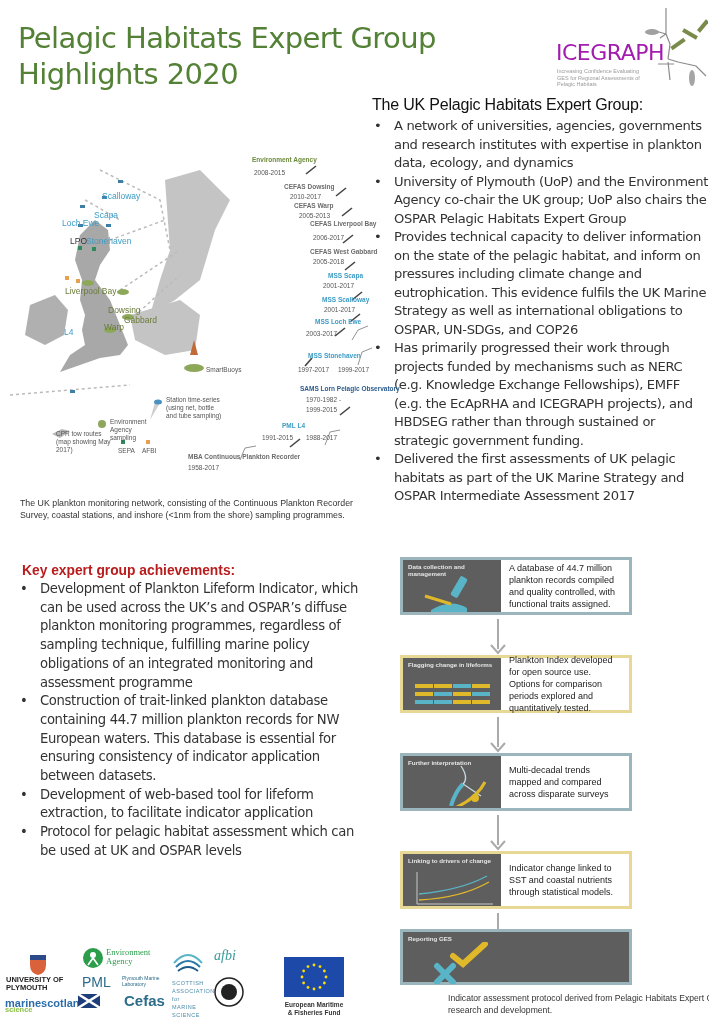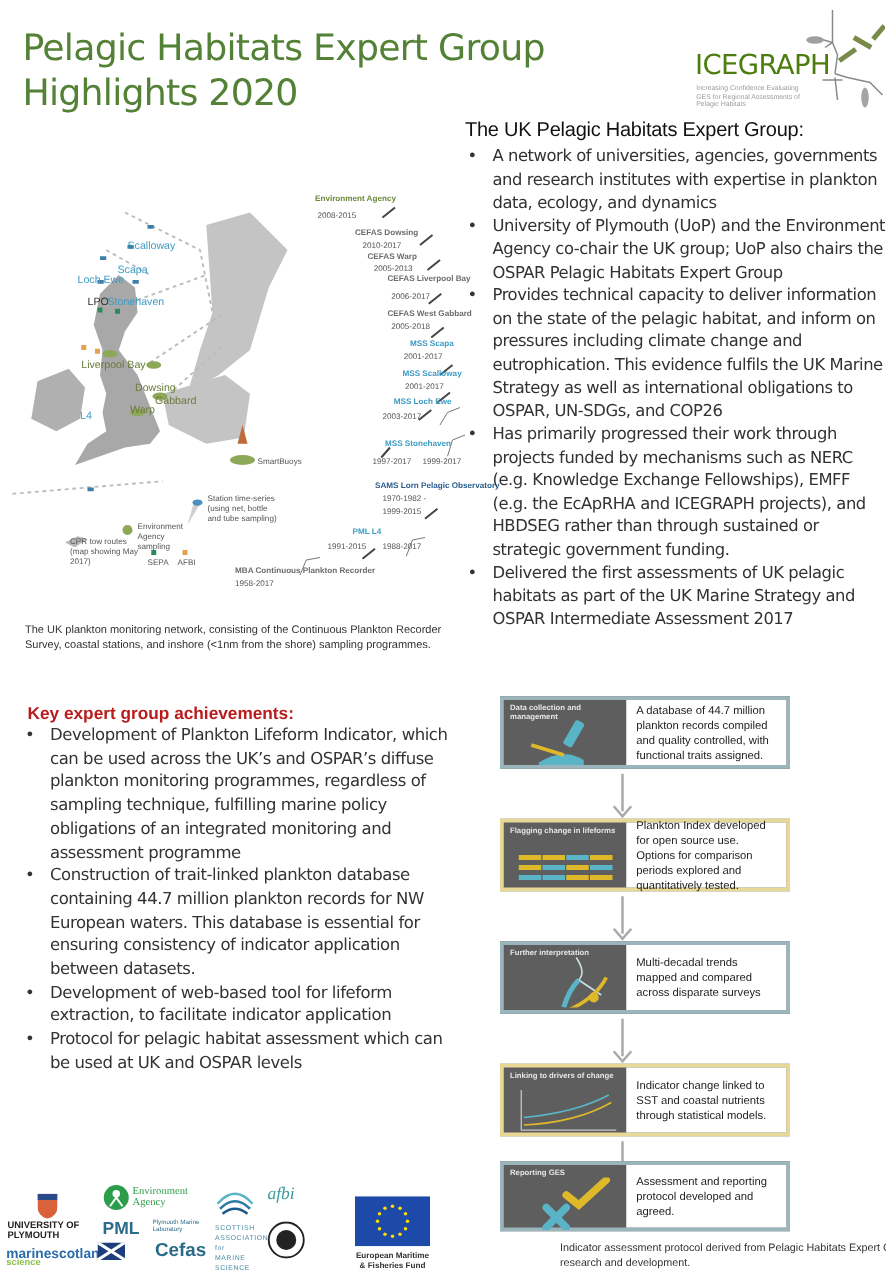--- a/index.html
+++ b/index.html
@@ -5,21 +5,21 @@
   * { box-sizing: border-box; margin: 0; padding: 0; }
   html, body { width: 709px; height: 1024px; background: #ffffff; overflow: hidden; }
   body { position: relative; font-family: "Liberation Sans", "DejaVu Sans", sans-serif; color: #222; }
   .abs { position: absolute; }
 
   
   #title { left: 18px; top: 20px; width: 530px; font-size: 29px; line-height: 36px; color: #538135; font-family: "DejaVu Sans", sans-serif; letter-spacing: -0.6px; }
 
   
   #icegraph { left: 548px; top: 4px; width: 160px; height: 92px; }
-  #icegraph .word { position: absolute; left: 8px; top: 36px; font-size: 22px; color: #4d7c0f; letter-spacing: -0.5px; font-family: "DejaVu Sans", sans-serif; }
+  #icegraph .word { position: absolute; left: 8px; top: 36px; font-size: 22px; color: #a21caf; letter-spacing: -0.5px; font-family: "DejaVu Sans", sans-serif; }
   #icegraph .sub { position: absolute; left: 9px; top: 64px; font-size: 5.5px; line-height: 6.5px; color: #9a9a9a; width: 90px; }
   #icegraph svg { position: absolute; left: 0; top: 0; }
 
   
   #uk-heading { left: 372px; top: 96px; font-size: 16px; font-weight: normal; color: #111; font-family: "Liberation Sans", sans-serif; letter-spacing: -0.2px; }
   .bullets { list-style: none; }
   .bullets li { position: relative; padding-left: 22px; font-size: 13.4px; line-height: 18.5px; color: #333; font-family: "DejaVu Sans", sans-serif; letter-spacing: -0.35px; }
   .bullets li::before { content: "•"; position: absolute; left: 2px; top: 0; color: #333; }
   #uk-bullets { left: 372px; top: 117px; width: 337px; }
   #uk-bullets li { font-size: 13.1px; }
@@ -301,21 +301,20 @@
       <line x1="8" y1="2" x2="8" y2="32" stroke="#aaa" stroke-width="2"></line>
       <path d="M1 28 L8 36 L15 28" fill="none" stroke="#aaa" stroke-width="2"></path>
     </svg>
 
   <div class="step" style="top:372px;height:56px">
     <div class="label">Reporting GES</div>
     <svg class="icon" width="80" height="42" style="top:10px">
       <path d="M42 14 L52 22 L74 2" stroke="#e0b92a" stroke-width="6" fill="none" stroke-linecap="round"></path>
       <path d="M26 24 L42 40 M42 24 L26 40" stroke="#5ab4c8" stroke-width="6" stroke-linecap="round"></path>
     </svg>
-    <div class="desc">Assessment and reporting protocol developed and agreed.</div>
   </div>
 </div>
 <div id="flow-caption" class="abs">Indicator assessment protocol derived from Pelagic Habitats Expert Group research and development.</div>
 
 <div id="logos" class="abs">
 
   <svg class="abs" style="left:30px;top:10px" width="16" height="20">
     <path d="M0 0 L16 0 L16 10 Q16 18 8 20 Q0 18 0 10 Z" fill="#d9623a"></path>
     <rect x="0" y="0" width="16" height="5" fill="#2a4a8a"></rect>
   </svg>
@@ -323,21 +322,21 @@
   <span class="logo-text" style="left:5px;top:52px;font-size:11px;font-weight:bold;color:#2b6cab">marinescotland</span>
   <span class="logo-text" style="left:5px;top:60px;font-size:7.5px;font-weight:bold;color:#8cc04a">science</span>
 
   <svg class="abs" style="left:82px;top:2px" width="22" height="22">
     <circle cx="11" cy="11" r="10" fill="#2c9e4b"></circle>
     <circle cx="11" cy="8" r="3" fill="#fff"></circle>
     <path d="M6 18 L11 11 L16 18" stroke="#fff" stroke-width="1.6" fill="none"></path>
   </svg>
   <span class="logo-text" style="left:106px;top:3px;font-size:8.5px;line-height:9px;color:#2c9e4b;font-family:'Liberation Serif',serif;white-space:normal;width:60px">Environment Agency</span>
 
-  <span class="logo-text" style="left:82px;top:29px;font-size:14px;font-weight:bold;color:#2b6c8a">PML</span>
+  <span class="logo-text" style="left:82px;top:29px;font-size:14px;font-weight:normal;color:#2b6c8a">PML</span>
   <span class="logo-text" style="left:122px;top:30px;font-size:5px;line-height:6px;color:#2b6c8a;white-space:normal;width:48px">Plymouth Marine Laboratory</span>
 
   <svg class="abs" style="left:78px;top:49px" width="22" height="14">
     <rect width="22" height="14" fill="#1d3e7a"></rect>
     <path d="M0 0 L22 14 M22 0 L0 14" stroke="#fff" stroke-width="2.5"></path>
   </svg>
   <span class="logo-text" style="left:124px;top:47px;font-size:15px;font-weight:bold;color:#2b6c8a">Cefas</span>
 
   <svg class="abs" style="left:172px;top:4px" width="32" height="28">
     <path d="M2 14 Q16 -2 30 14" stroke="#5ab4c8" stroke-width="2" fill="none"></path>

